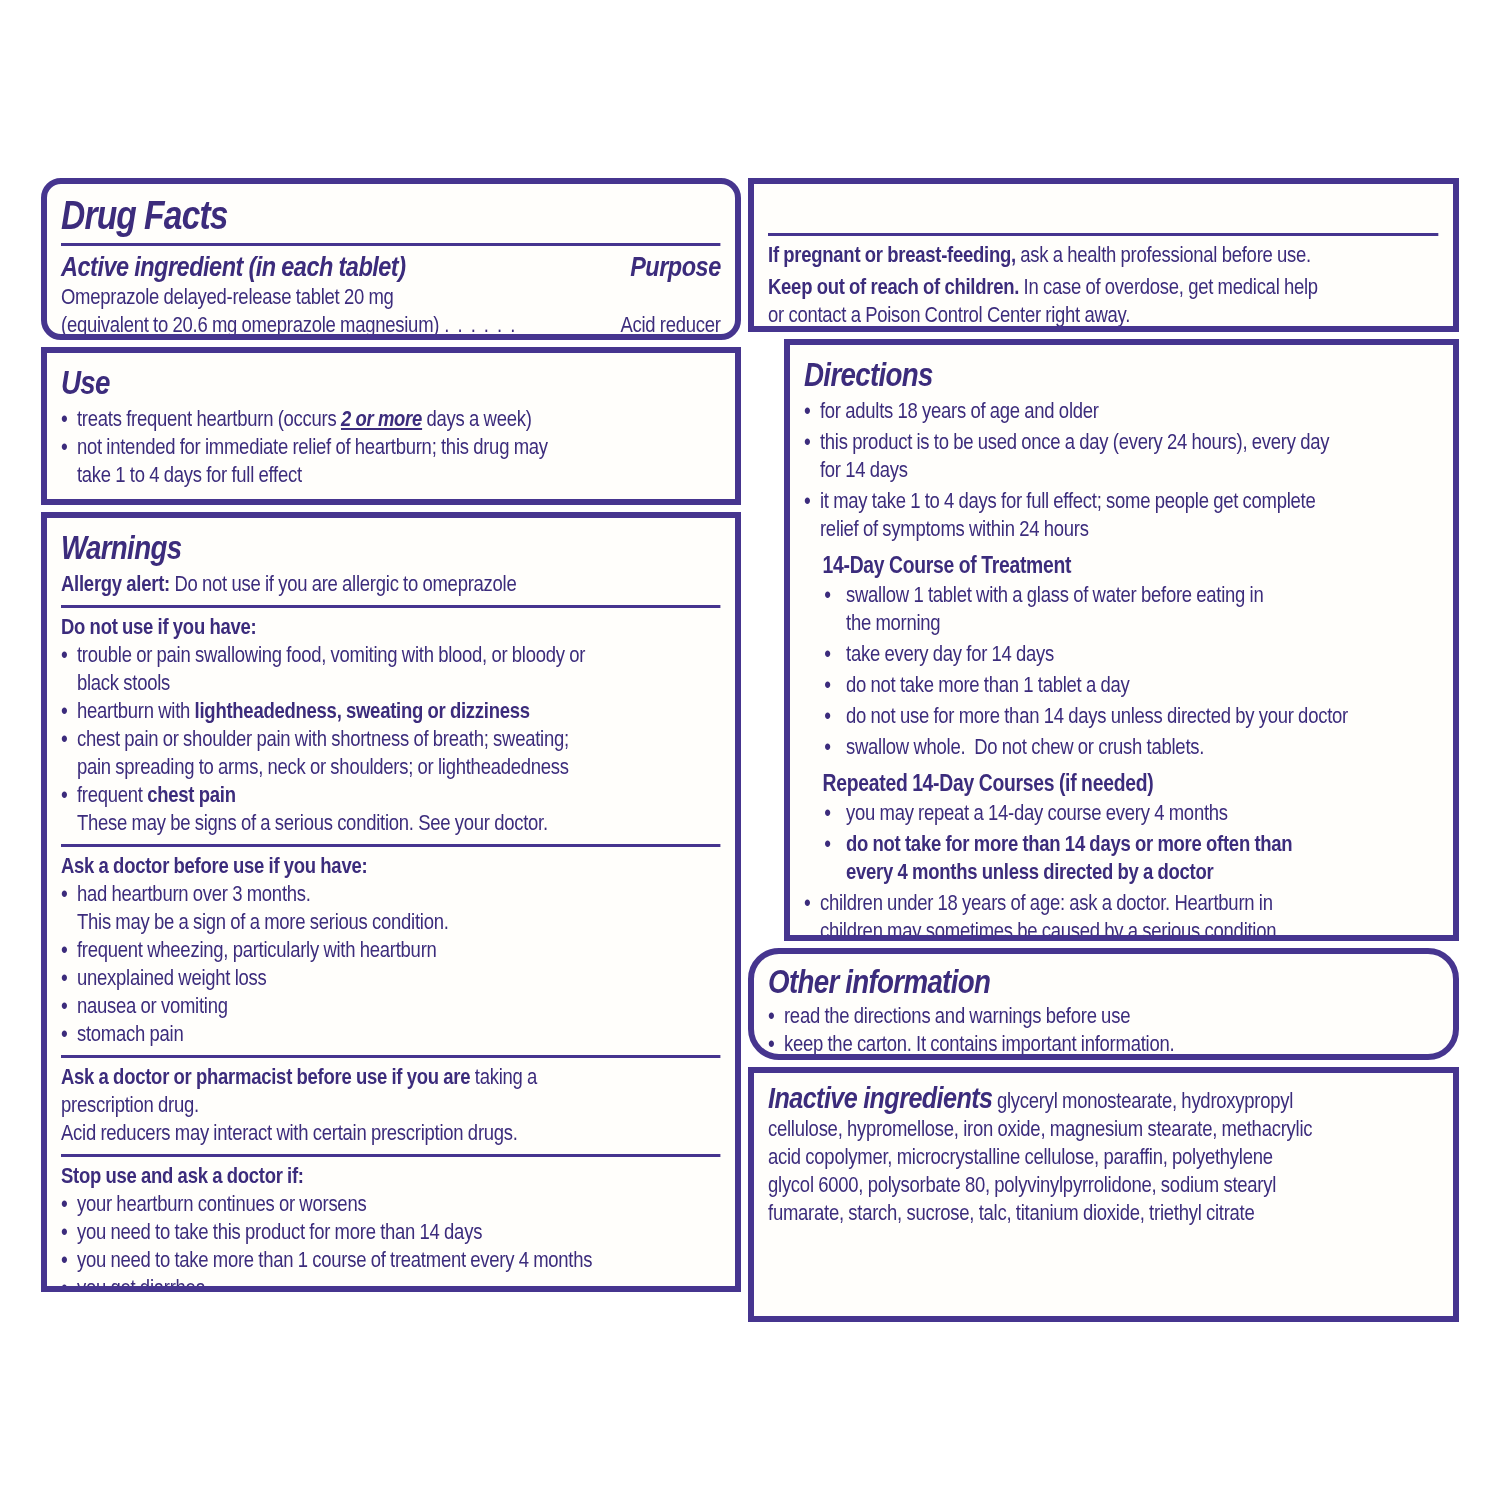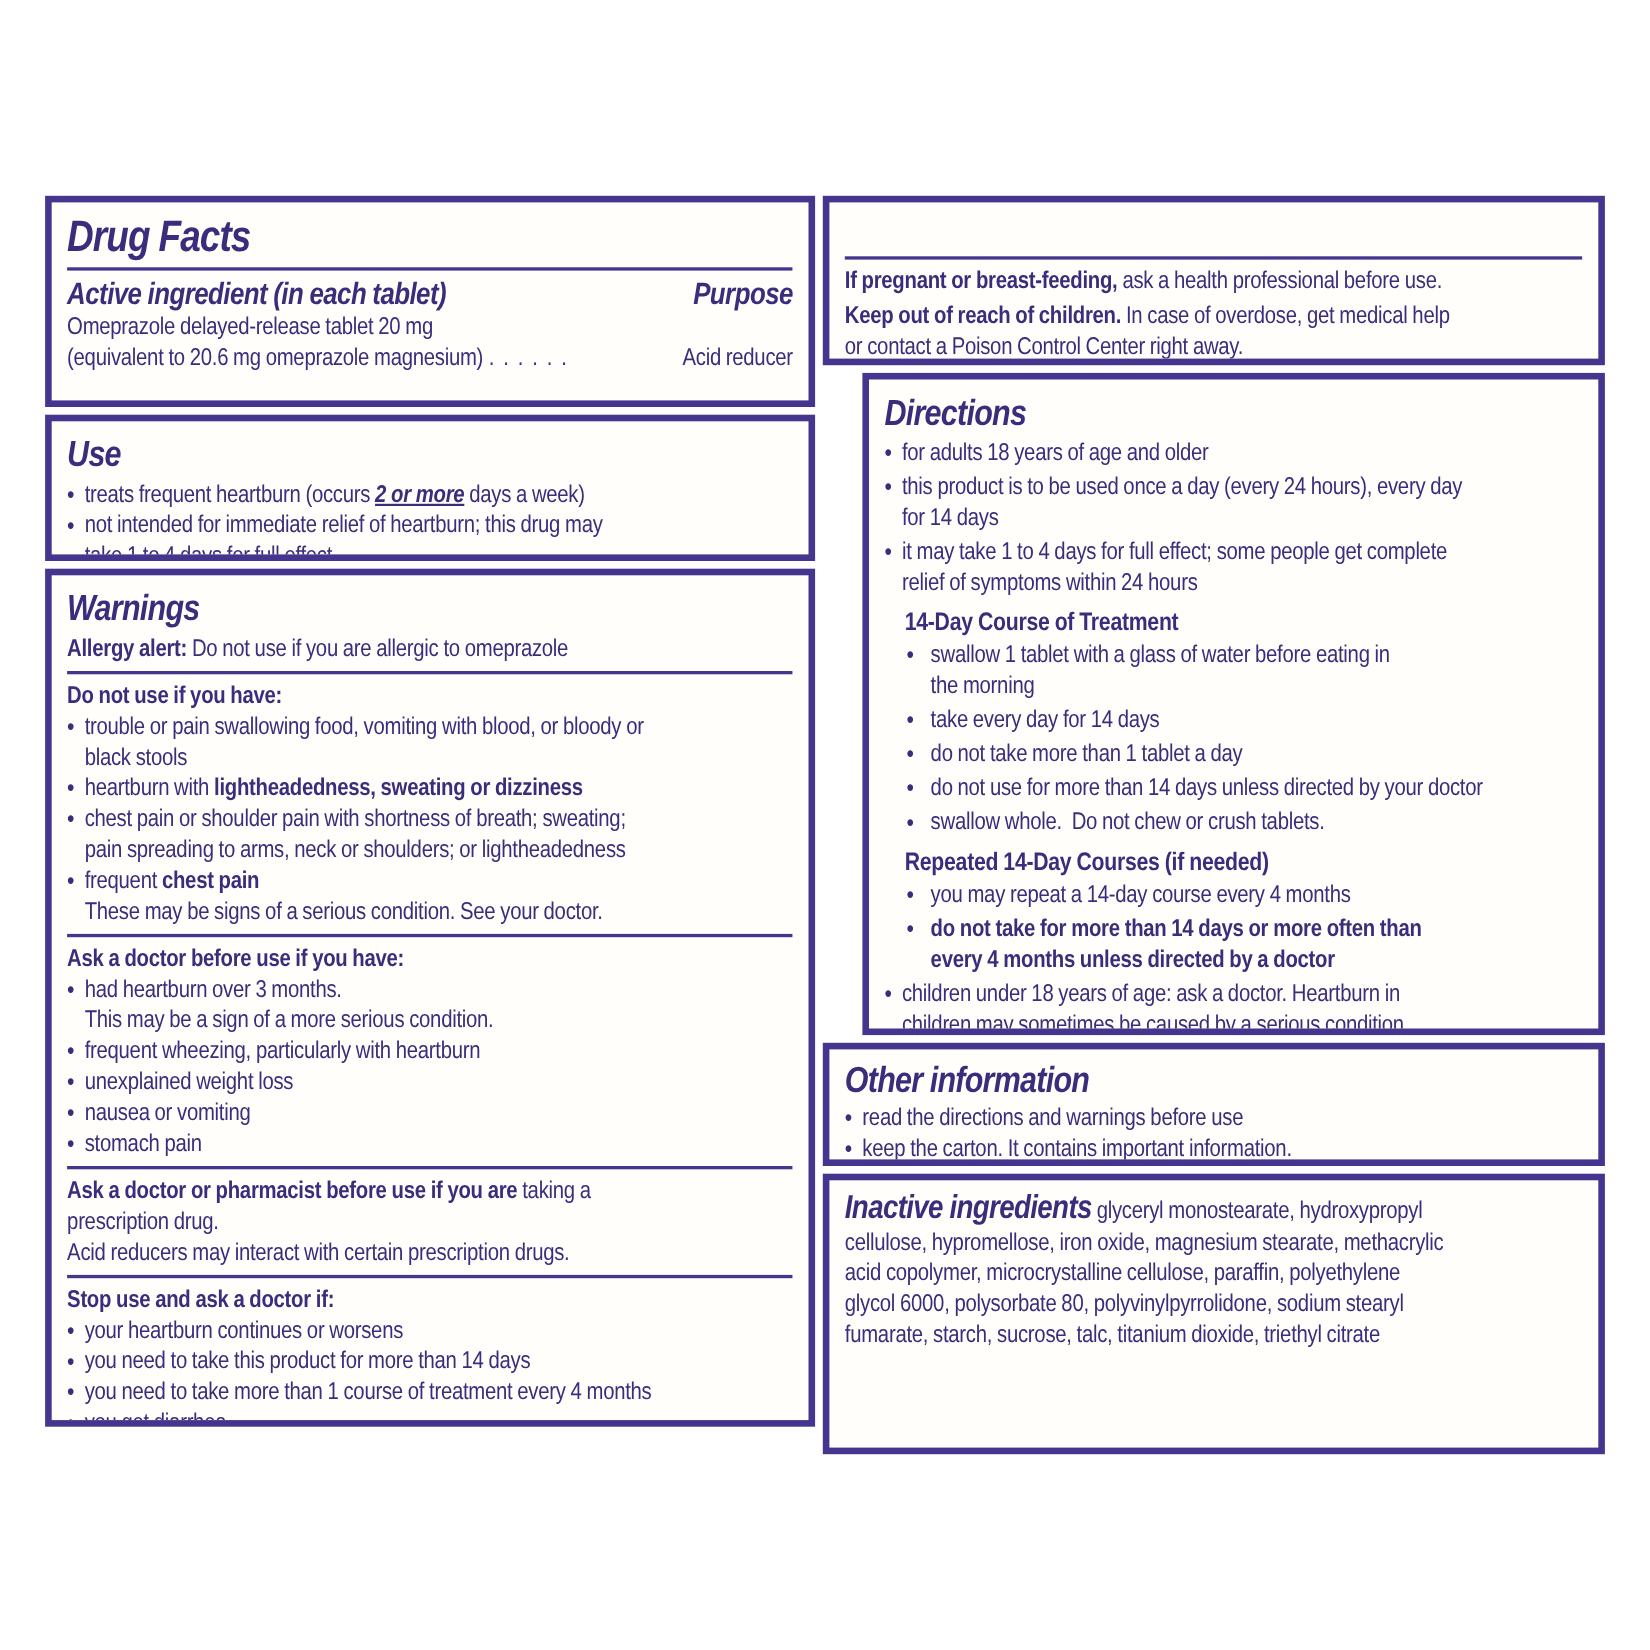--- a/index.html
+++ b/index.html
@@ -12,26 +12,26 @@
     font-family:"Liberation Sans",sans-serif;color:var(--ink);}
   #stage{position:relative;width:1500px;height:1500px;background:var(--bg);overflow:hidden;}
   #label{position:absolute;left:41px;top:178px;width:1418px;height:1144px;
     display:flex;justify-content:space-between;}
   .col{display:flex;flex-direction:column;}
   #col-left{width:700px;}
   #col-right{width:711px;}
   .box{border:6px solid var(--border);background:#fffefb;
     padding:8px 14px 6px 14px;overflow:hidden;}
   .box + .box{margin-top:7px;}
-  .box-drug-facts-header{height:192px;}
-  .box-use{height:133px;}
+  .box-drug-facts-header{height:162px;border-radius:20px;}
+  .box-use{height:158px;}
   .box-warnings{height:780px;}
   .box-pregnancy-warning{height:156px;}
   .box-directions{height:613px;margin-left:36px;}
-  .box-other-information{height:114px;}
+  .box-other-information{height:114px;border-radius:31px;}
   .box-inactive-ingredients{height:259px;}
   .fit{width:119%;transform:scaleX(0.84);transform-origin:0 0;
     font-size:22px;line-height:28px;letter-spacing:-0.3px;word-spacing:-0.5px;}
   .title{font-size:40px;line-height:42px;font-weight:bold;font-style:italic;letter-spacing:-1px;padding-top:2px;}
   .sechead{font-size:33px;line-height:44px;font-weight:bold;font-style:italic;letter-spacing:-0.8px;}
   .box-other-information .sechead{line-height:40px;}
   .rule{border-top:3px solid var(--border);margin:7px 0 5px 0;height:0;}
   .hrow{display:flex;justify-content:space-between;
     font-size:28px;line-height:32px;font-weight:bold;font-style:italic;letter-spacing:-0.6px;}
   .dotrow{display:flex;align-items:baseline;}

